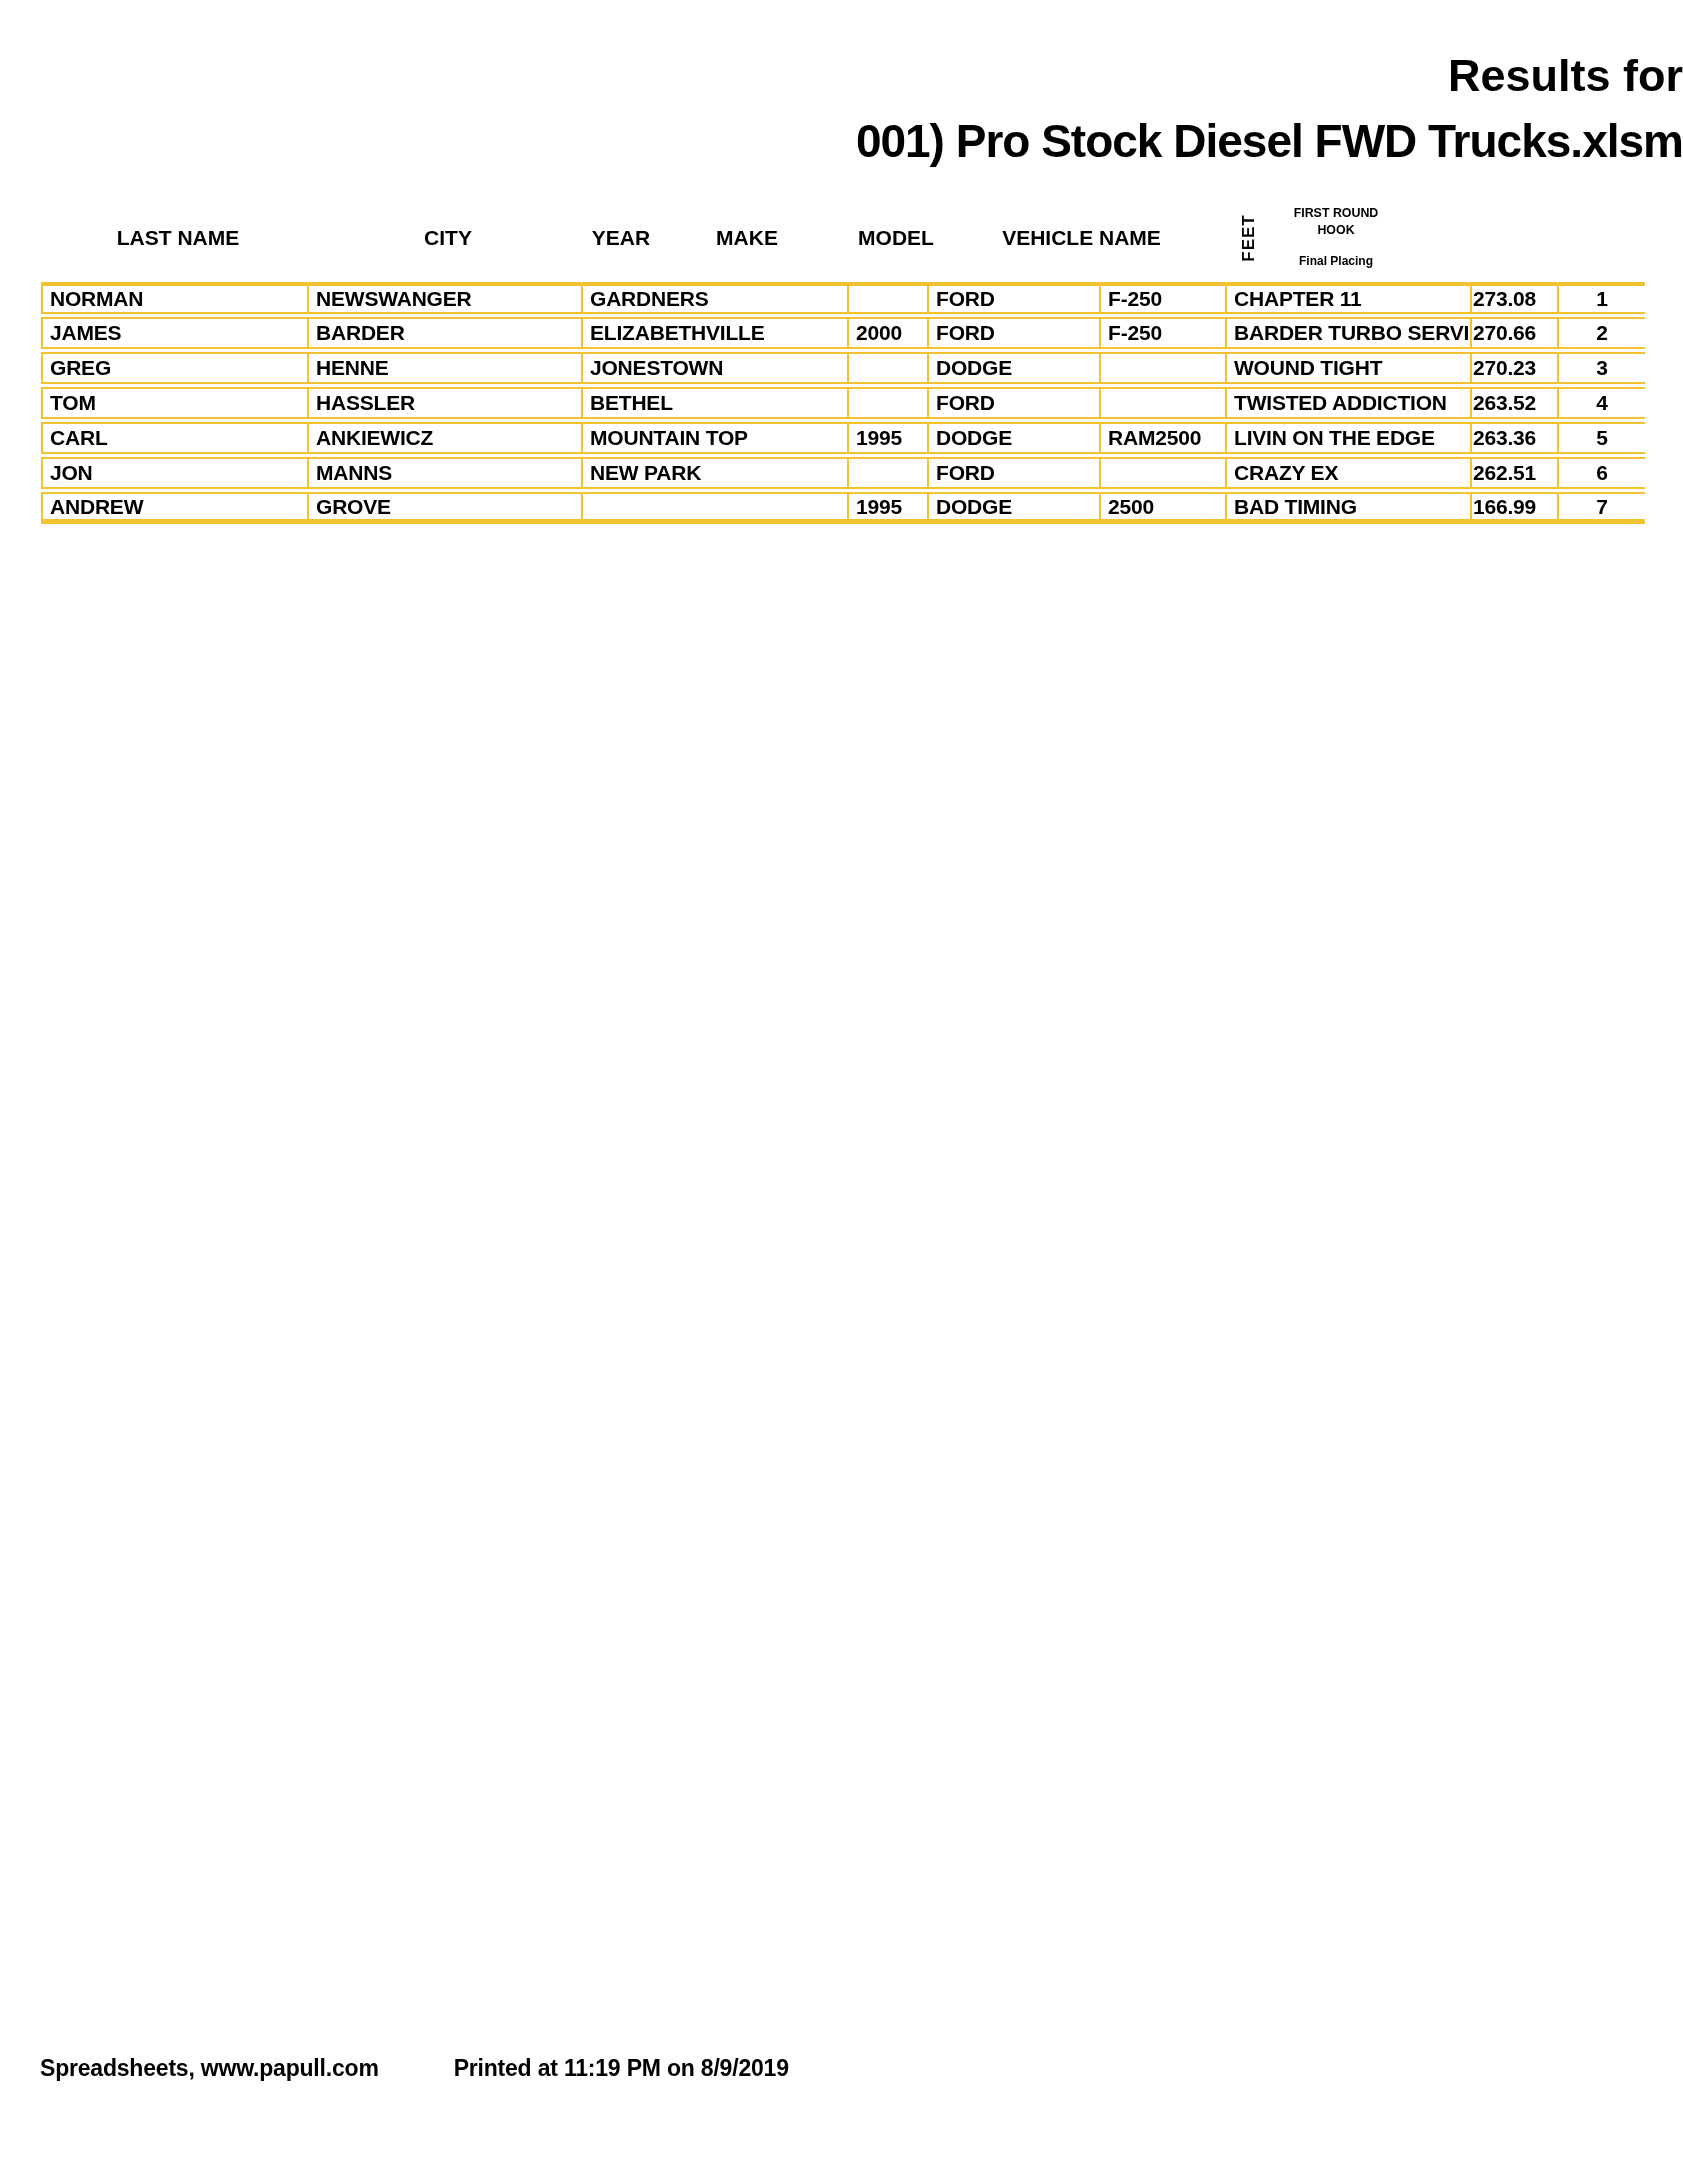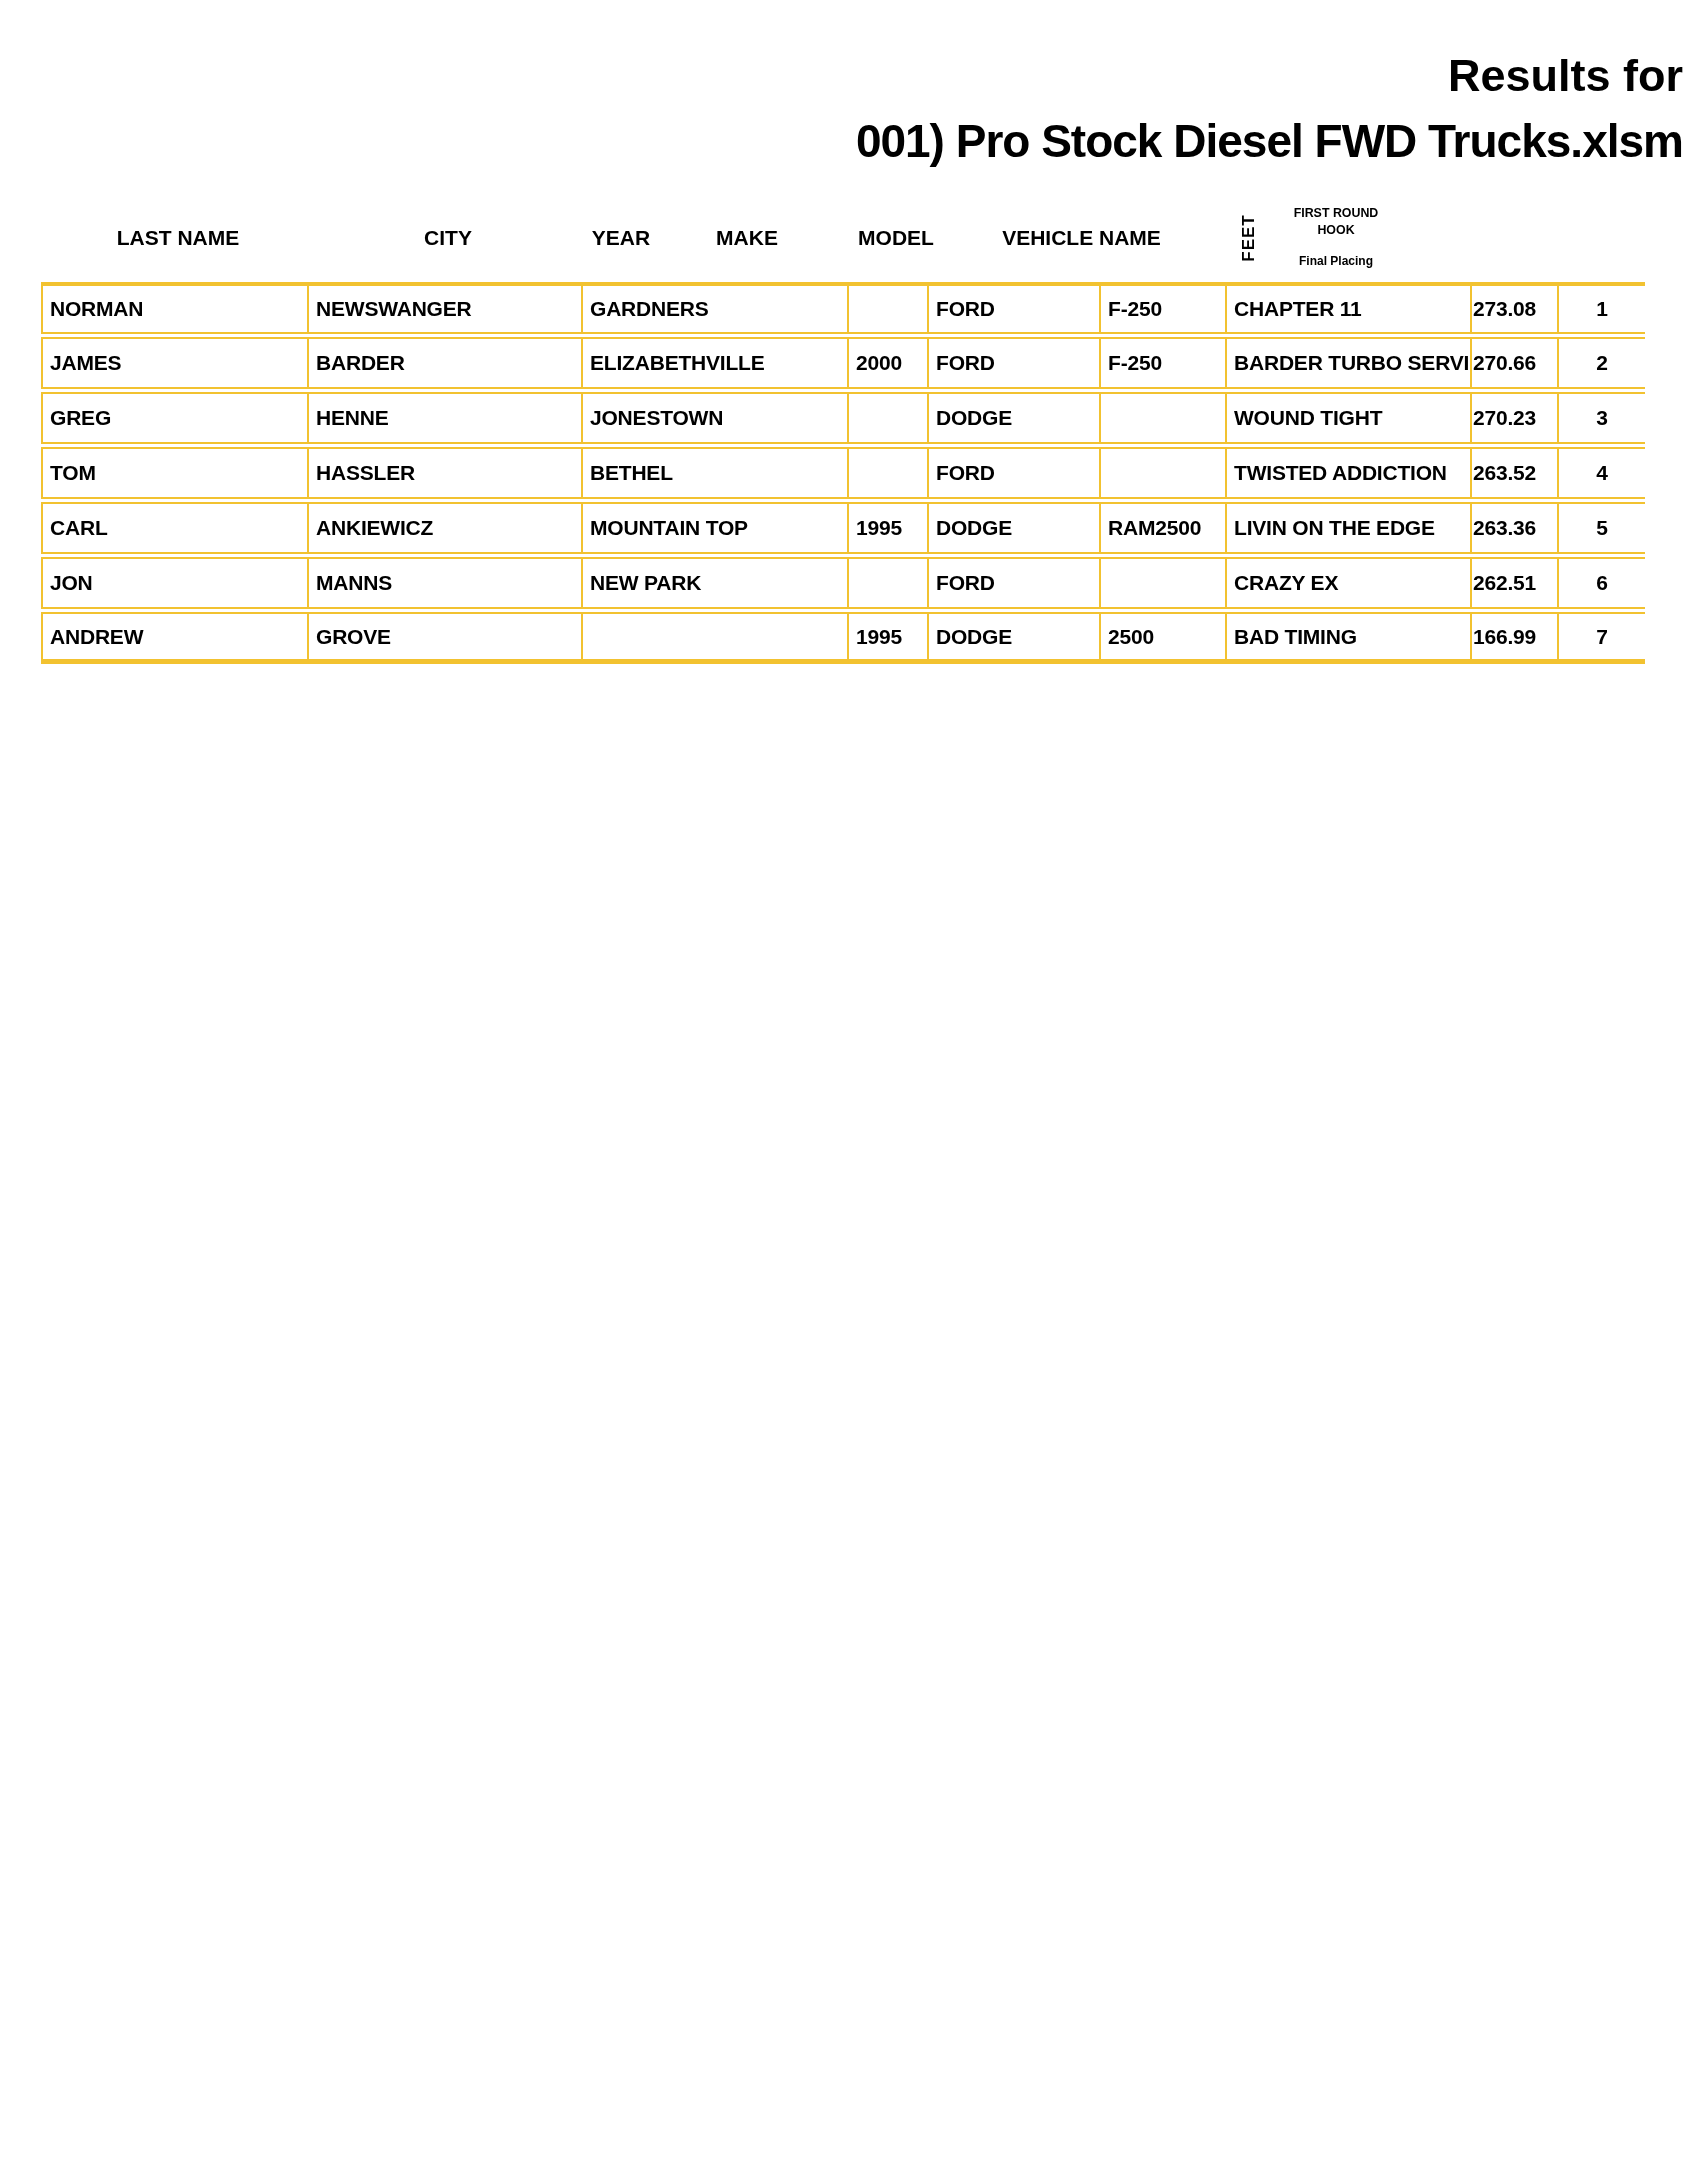--- a/index.html
+++ b/index.html
@@ -29,21 +29,21 @@
   }
   .hc{box-sizing:border-box;text-align:center;font-size:21px;letter-spacing:0px;
       display:flex;align-items:center;justify-content:center;height:100%;}
   .w0{width:266px;} .w1{width:274px;} .w2{width:266px;} .w3{width:80px;}
   .w4{width:172px;} .w5{width:126px;} .w6{width:245px;} .w7{width:89px;} .w8{width:86px;}
   .vert{transform:rotate(-90deg);font-size:17px;letter-spacing:1px;white-space:nowrap;}
   .hc.hook{flex-direction:column;font-size:12.4px;line-height:17px;justify-content:center;}
   .hc.hook .fp{font-size:12px;margin-top:14px;}
   
   .tbl{position:absolute;left:41px;top:282px;width:1605px;}
-  .row{display:flex;height:52px;margin-bottom:3px;}
+  .row{display:flex;height:32px;margin-bottom:3px;}
   .c{
     box-sizing:border-box;
     border-top:2px solid var(--gold);
     border-bottom:2px solid var(--gold);
     border-left:2px solid var(--gold);
     display:flex;align-items:center;
     padding-left:7px;
     font-size:21px;letter-spacing:-0.2px;
     white-space:nowrap;overflow:hidden;
   }
@@ -157,16 +157,17 @@
       <div class="c w3">1995</div>
       <div class="c w4">DODGE</div>
       <div class="c w5">2500</div>
       <div class="c w6">BAD TIMING</div>
       <div class="c w7 feet">166.99</div>
       <div class="c w8 place">7</div>
     </div>
   </div>
 
   <div class="footer">
+    <div><span>Spreadsheets, www.papull.com</span><span class="printed">Printed at 11:19 PM on 8/9/2019</span></div>
   </div>
 
 </div>
 
 
 </body></html>

